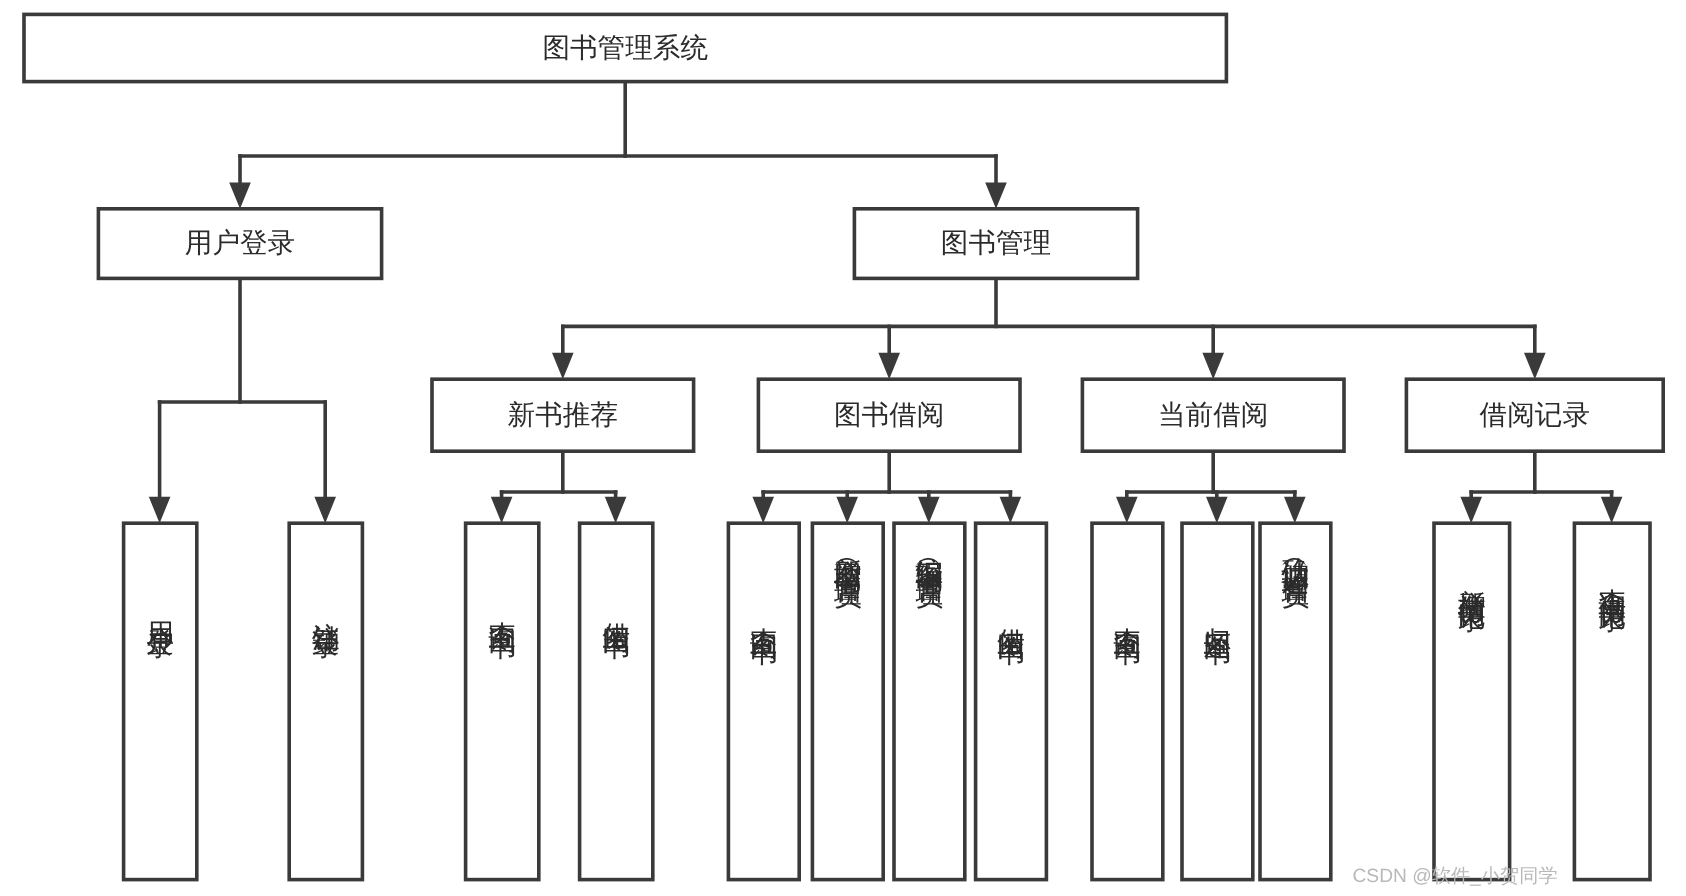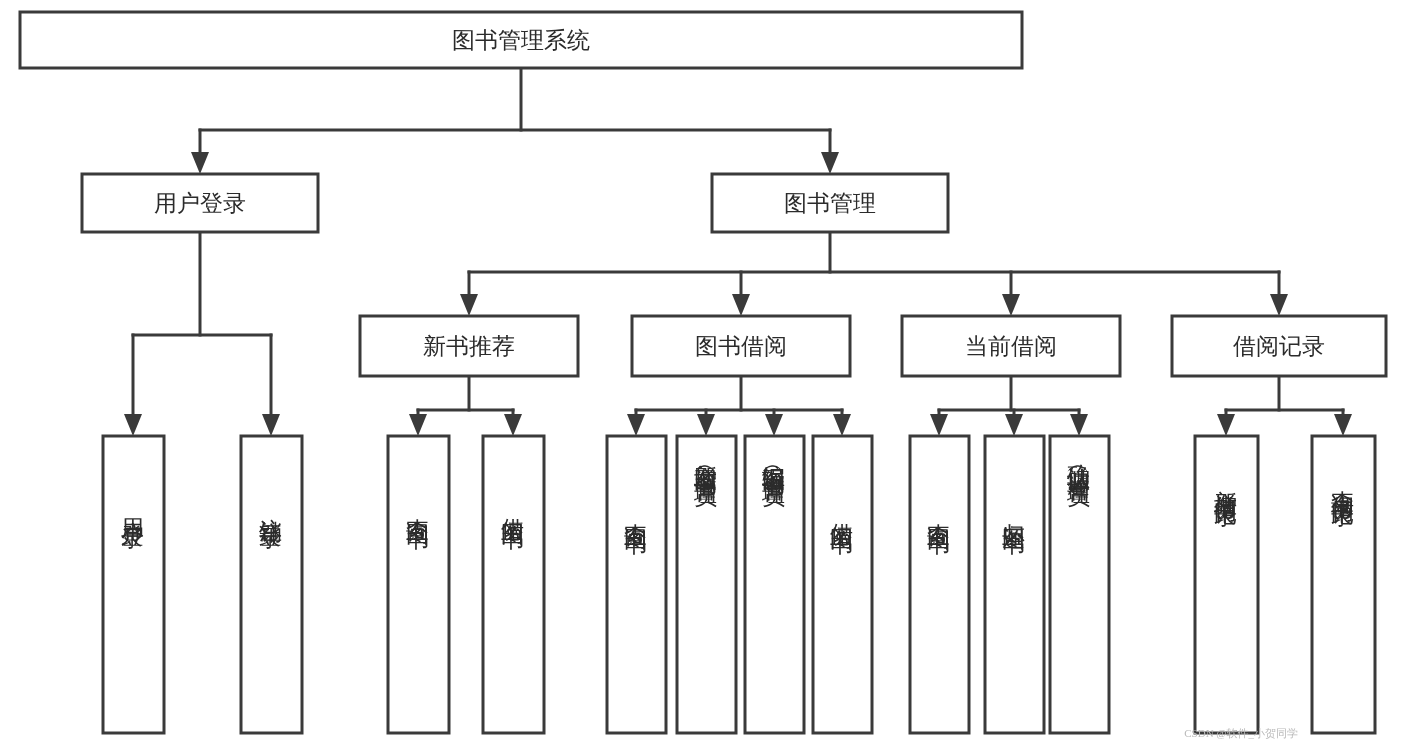--- a/index.html
+++ b/index.html
@@ -38,22 +38,22 @@
     writing-mode:vertical-rl;
     text-orientation:upright;
     glyph-orientation-vertical:0;
     text-anchor:start;
     letter-spacing:3px;
   }
   .watermark{
     position:absolute;
     right:10px;
     bottom:6px;
-    font-family:Liberation Serif, serif;
-    font-size:11px;
+    font-family:Liberation Sans, sans-serif;
+    font-size:16px;
     color:#b9b9b9;
     white-space:nowrap;
     pointer-events:none;
   }
 </style>
 </head>
 <body>
 
 <div id="diagram-root">
 

